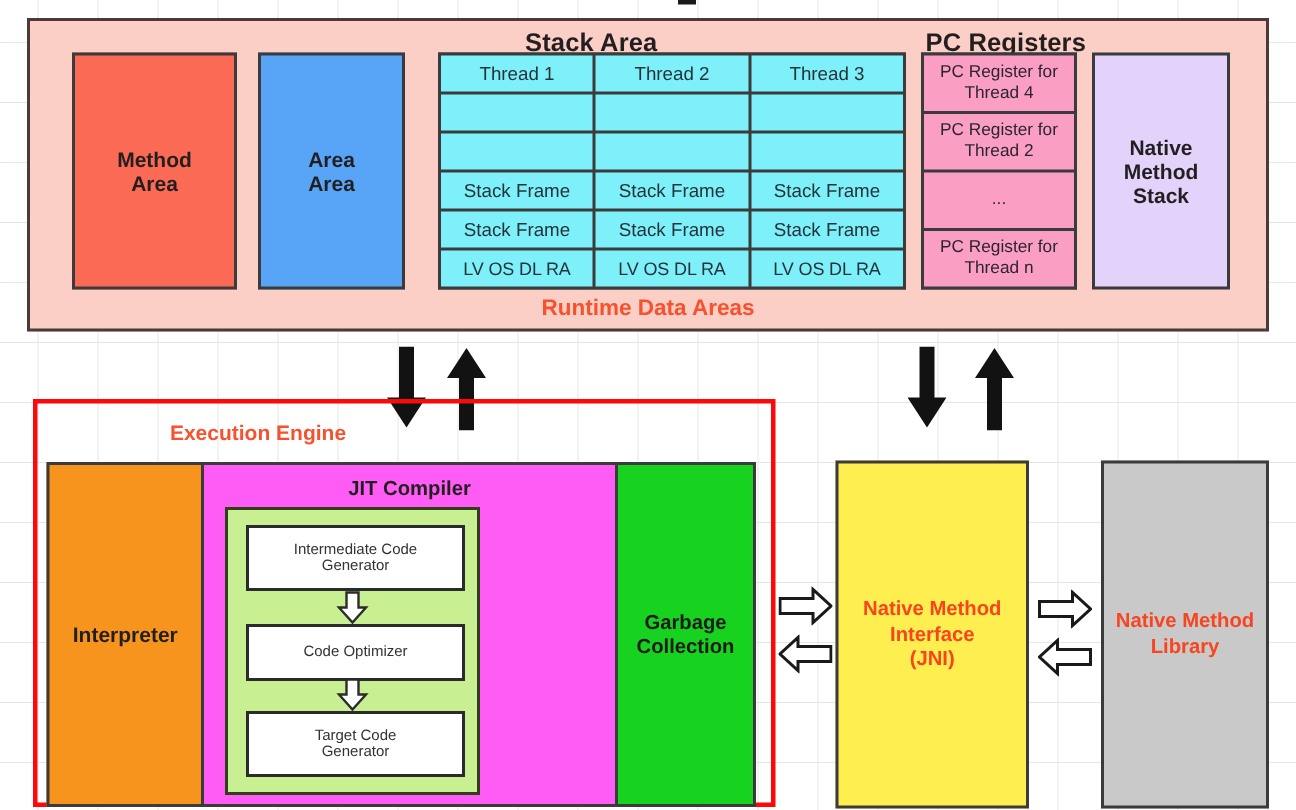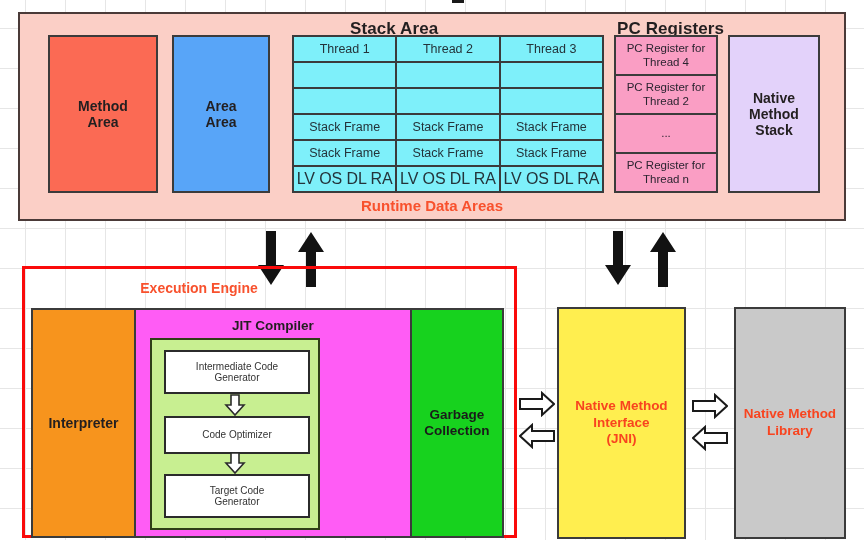--- a/index.html
+++ b/index.html
@@ -84,21 +84,21 @@
     background: #7ef0fa;
     font-size: 12.5px;
     color: #24333a;
     display: flex;
     align-items: center;
     justify-content: center;
     text-align: center;
     overflow: hidden;
     white-space: nowrap;
   }
-  .stk-cell.lv { font-size: 16px; letter-spacing: -0.1px; }
+  .stk-cell.lv { font-size: 12px; letter-spacing: -0.1px; }
 
   
   #pc-table {
     position: absolute;
     left: 594px; top: 21px; width: 104px; height: 158px;
     display: grid;
     grid-template-columns: 1fr;
     grid-template-rows: repeat(4, 1fr);
     gap: 2px;
     background: #3b3b3b;
@@ -124,21 +124,20 @@
     background: transparent;
   }
   #exec-engine-label {
     position: absolute;
     left: 22px; top: 280px; width: 300px;
     text-align: center;
     font-weight: bold;
     font-size: 14px;
     color: #f8512d;
     z-index: 6;
-    padding-left: 27px;
   }
 
   #interpreter {
     left: 31px; top: 308px; width: 105px; height: 230px;
     background: #f7941d;
     border: 2px solid #3b3b3b;
     font-weight: bold;
     font-size: 14px;
     color: #231f20;
   }

